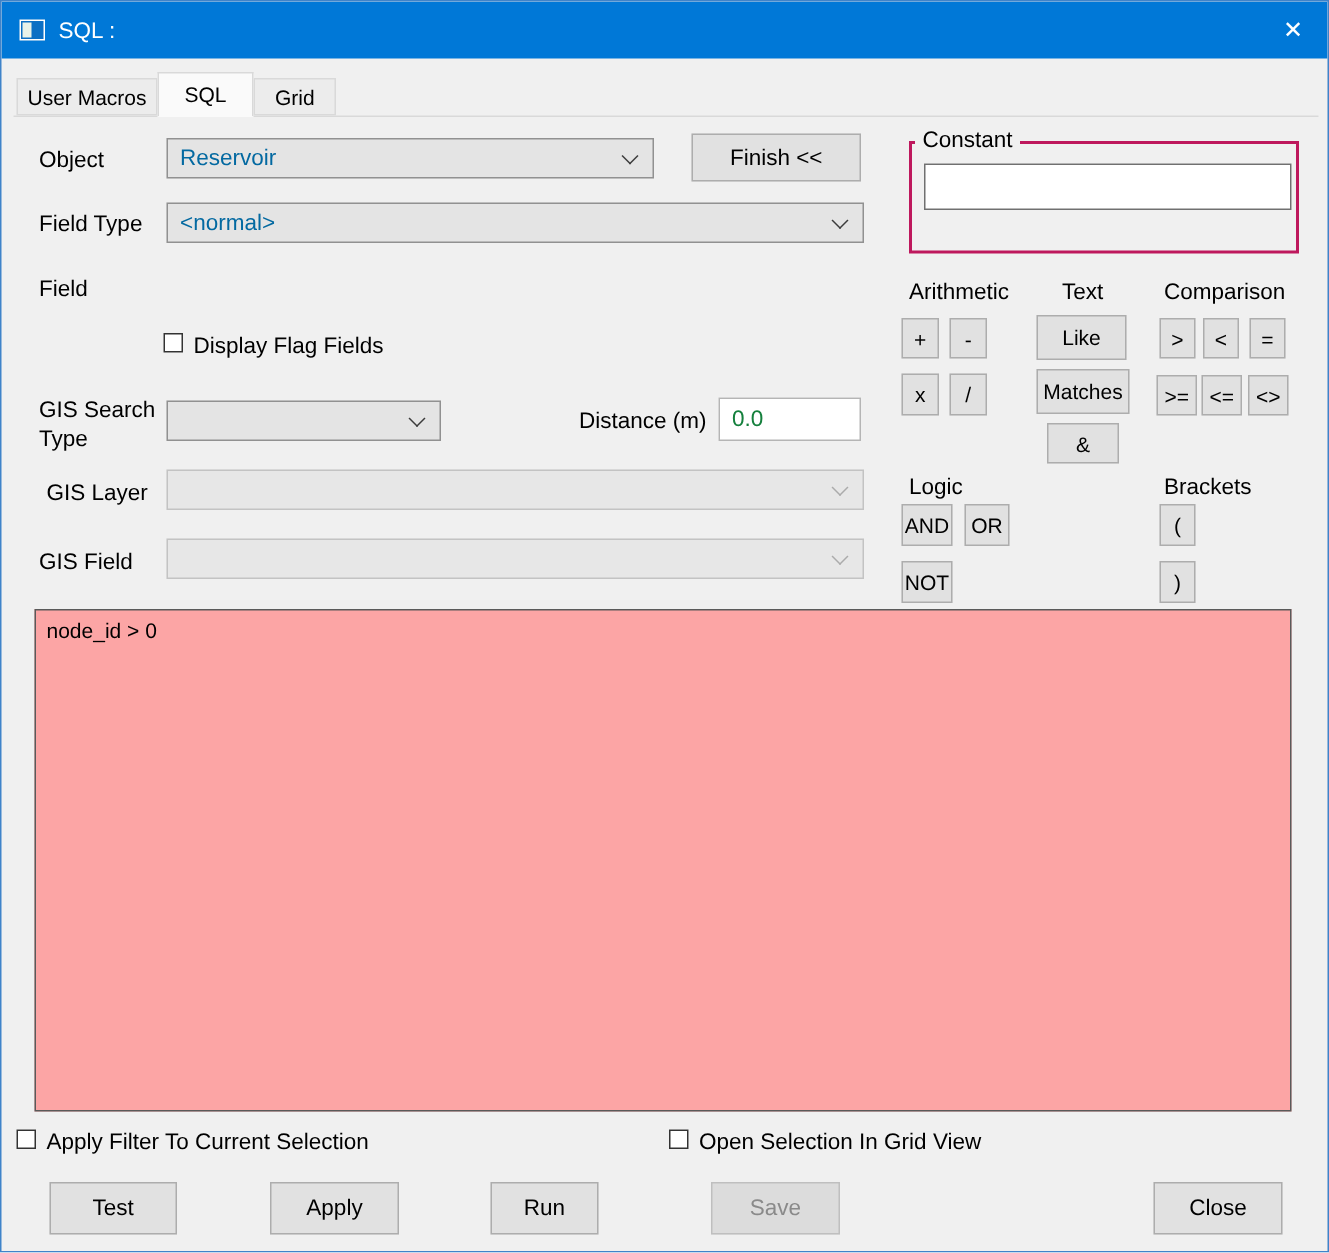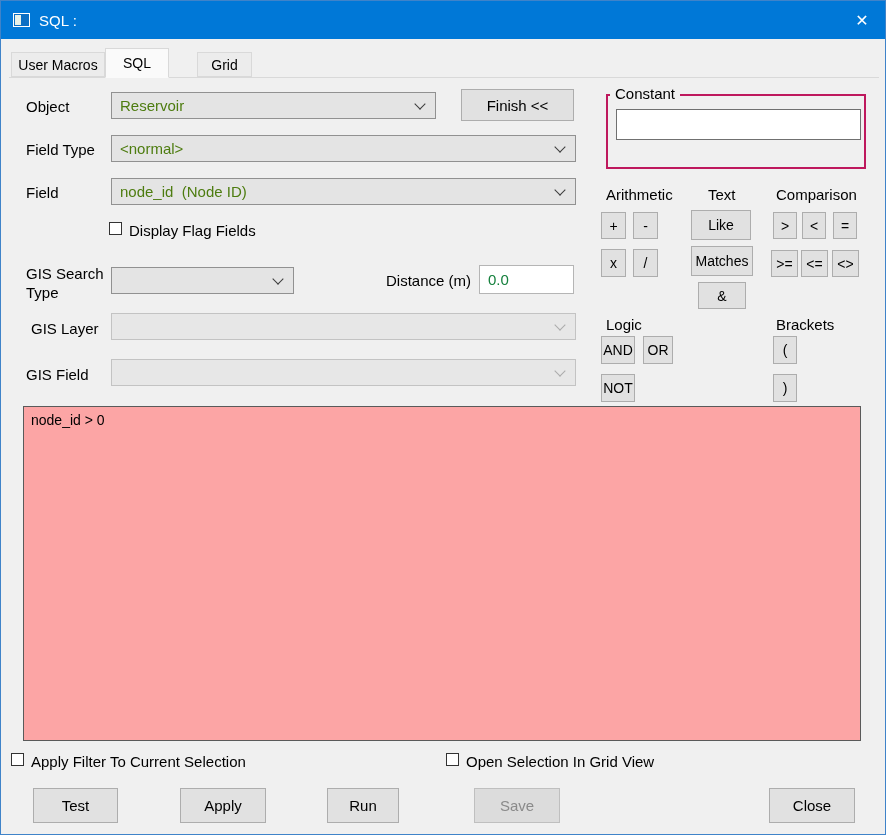--- a/index.html
+++ b/index.html
@@ -16,21 +16,21 @@
 
   
   .tabline { position:absolute; top:76px; left:8px; width:870px; border-top:1px solid #d9d9d9; }
   .tab { position:absolute; display:flex; align-items:center; justify-content:center; font-size:14px; border:1px solid #d9d9d9; background:#ececec; color:#000; cursor:pointer; }
   .tab.inactive { top:51px; height:25px; }
   .tab.active { top:47px; height:30px; background:#fafafa; border-bottom:1px solid #fafafa; z-index:2; }
 
   .lbl { position:absolute; font-size:15px; color:#000; white-space:pre; }
 
   
-  .dd { position:absolute; height:27px; background:#e4e4e4; border:1px solid #919191; display:flex; align-items:center; padding:0 24px 0 8px; font-size:15px; color:#4d7c0f; cursor:pointer; }
+  .dd { position:absolute; height:27px; background:#e4e4e4; border:1px solid #919191; display:flex; align-items:center; padding:0 24px 0 8px; font-size:15px; color:#0369a1; cursor:pointer; }
   .dd span { white-space:pre; overflow:hidden; }
   .chev { position:absolute; right:11px; top:50%; width:8px; height:8px; margin-top:-6px; border-right:1.5px solid #3c3c3c; border-bottom:1.5px solid #3c3c3c; transform:rotate(45deg); }
   .dd.disabled { background:#e7e7e7; border-color:#c3c3c3; color:#9a9a9a; cursor:default; }
   .dd.disabled .chev { border-color:#ababab; }
 
   
   .btn { position:absolute; background:#e1e1e1; border:1px solid #adadad; font-size:15px; font-family:inherit; display:flex; align-items:center; justify-content:center; color:#000000; cursor:pointer; }
   .btn.op { font-size:14px; }
   .btn.disabled { background:#dcdcdc; border-color:#bfbfbf; color:#8a8a8a; cursor:default; }
 
@@ -57,45 +57,41 @@
 
   <div class="titlebar">
     <span class="app-icon"></span>
     <span class="window-title">SQL :</span>
     <span class="close-btn">✕</span>
   </div>
 
   <div class="tabline"></div>
   <div class="tab inactive" style="left:10px; width:94px;">User Macros</div>
   <div class="tab active" style="left:104px; width:64px;">SQL</div>
-  <div class="tab inactive" style="left:168px; width:55px;margin-left:28px;">Grid</div>
+  <div class="tab inactive" style="left:168px; width:55px;">Grid</div>
 
   <div class="lbl" style="left:25px; top:97px;">Object</div>
   <div class="dd" style="left:110px; top:91px; width:325px;">
     <span>Reservoir</span>
     <i class="chev"></i>
   </div>
   <button class="btn" style="left:460px; top:88px; width:113px; height:32px;">Finish &lt;&lt;</button>
 
   <div class="groupbox">
     <span class="legend">Constant</span>
     <input class="constant-input" value="" style="">
   </div>
 
   <div class="lbl" style="left:25px; top:140px;">Field Type</div>
   <div class="dd" style="left:110px; top:134px; width:465px;">
     <span>&lt;normal&gt;</span>
     <i class="chev"></i>
   </div>
 
   <div class="lbl" style="left:25px; top:183px;">Field</div>
-  <div class="dd" style="left:110px; top:177px; width:465px;">
-    <span>node_id  (Node ID)</span>
-    <i class="chev"></i>
-  </div>
 
   <div class="cbrow" style="left:108px; top:221px;">
     <span class="cb"></span>
     <span class="cblabel">Display Flag Fields</span>
   </div>
 
   <div class="lbl" style="left:25px; top:263px; line-height:19px;"><span>GIS Search</span><br><span>Type</span></div>
   <div class="dd" style="left:110px; top:266px; width:183px;">
     <span></span>
     <i class="chev"></i>

